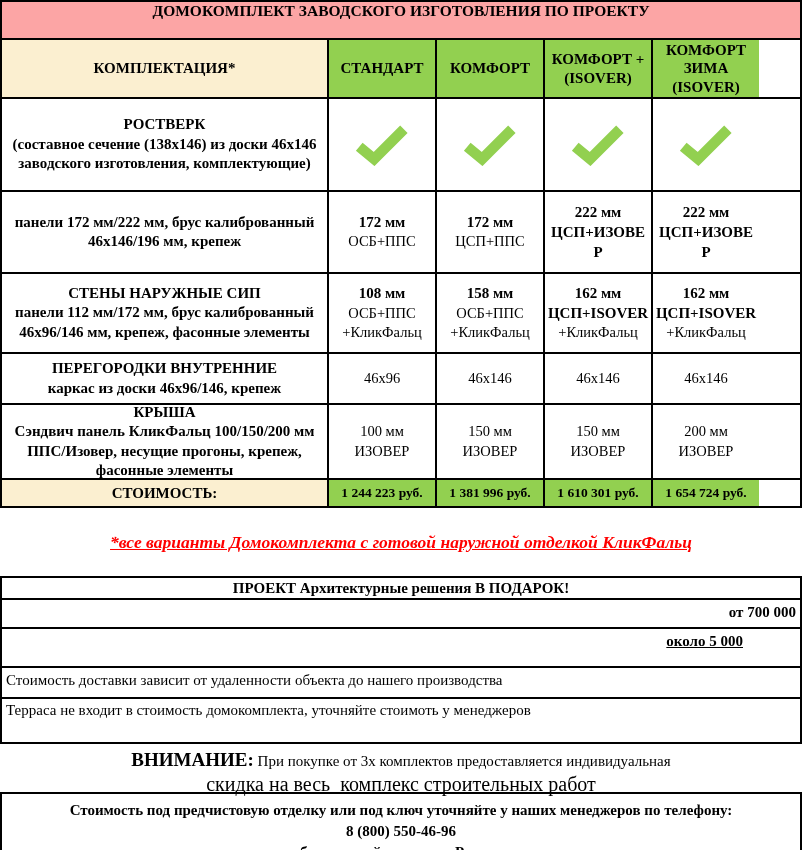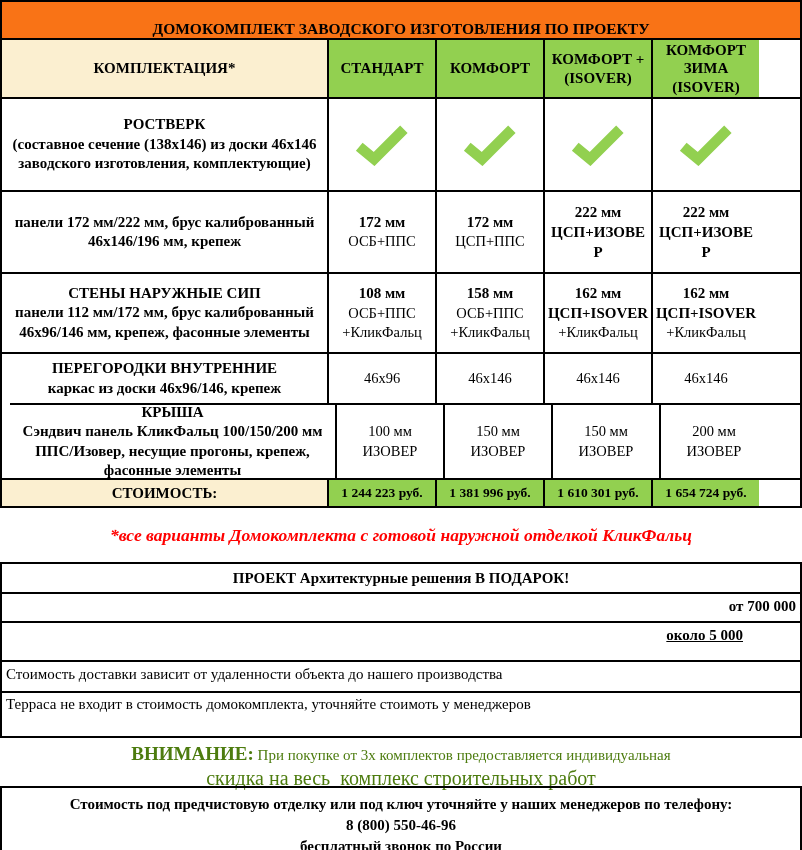--- a/index.html
+++ b/index.html
@@ -9,64 +9,64 @@
     background: #fff; color: #000;
     width: 802px; height: 850px; overflow: hidden;
   }
   .sheet { position: relative; width: 802px; height: 850px; background: #fff; }
 
   
   .tbl { width: 802px; height: 508px; border: 2px solid #000; }
   .trow { display: flex; border-top: 2px solid #000; }
   .trow:first-child { border-top: none; }
   .title-bar {
-    height: 36px; background: #f97316;
-    display: flex; align-items: flex-end; justify-content: center;
+    height: 36px; background: #fca5a5;
+    display: flex; align-items: flex-start; justify-content: center;
     font-weight: bold; font-size: 15.5px;
   }
   .cell { border-left: 2px solid #000; display: flex; flex-direction: column; align-items: center; justify-content: center; text-align: center; overflow: hidden; }
   .cell:first-child { border-left: none; }
   .lbl { width: 325px; padding: 2px 8px; }
   .vcol { width: 108px; padding: 2px 2px; }
   .head-row { height: 59px; }
   .corner { background: #FBEFD0; font-weight: bold; font-size: 15px; }
   .col-h { background: #92D050; font-weight: bold; font-size: 15px; line-height: 1.22; }
   .r0 { height: 93px; } .r1 { height: 82px; } .r2 { height: 80px; }
-  .r3 { height: 51px; } .r4 { height: 75px; margin-left: 8px; } .price-row { height: 28px; }
+  .r3 { height: 51px; } .r4 { height: 75px; } .price-row { height: 28px; }
   .rname { font-weight: bold; font-size: 15px; line-height: 1.3; }
   .rdesc { font-weight: bold; font-size: 15px; line-height: 1.3; }
   .sz { font-weight: bold; font-size: 15px; line-height: 1.35; }
   .ln { font-weight: normal; font-size: 14.5px; line-height: 1.35; }
   .mat { font-weight: normal; font-size: 14.5px; line-height: 1.35; overflow-wrap: anywhere; }
   .mat.strong { font-weight: bold; font-size: 15px; }
   .cream { background: #FBEFD0; font-weight: bold; font-size: 15px; }
   .pgreen { background: #92D050; font-weight: bold; font-size: 13.5px; white-space: nowrap; }
   .check-cell svg { display: block; }
 
   
   .red-note {
-    height: 54px; display: flex; align-items: center; justify-content: center;
-    color: #FF0000; font-weight: bold; font-style: italic; font-size: 17.5px;
+    height: 68px; display: flex; align-items: center; justify-content: center;
+    color: #FF0000; font-weight: bold; font-style: italic; font-size: 17.5px; text-decoration: underline;
   }
   .box { width: 802px; border: 2px solid #000; position: relative; overflow: hidden; }
   .box + .box { margin-top: -2px; }
-  .gift { height: 32px; display: flex; align-items: center; justify-content: center;
+  .gift { height: 24px; display: flex; align-items: center; justify-content: center;
           font-weight: bold; font-size: 15px; }
   .fee { font-size: 15px; }
   .fee1 { height: 31px; }
   .fee1 .fee-label { position: absolute; left: 4px; top: 4px; }
   .fee1 .fee-price { position: absolute; right: -8px; top: 4px; font-weight: bold; white-space: nowrap; }
   .fee2 { height: 41px; }
   .fee2 .fee-label { position: absolute; left: 4px; top: 4px; white-space: pre-wrap; }
   .fee2 .fee-qty { text-decoration: underline; }
   .fee2 .fee-price { position: absolute; right: 57px; top: 4px; font-weight: bold; text-decoration: underline; }
   .fee2 .fee-unit { position: absolute; left: 4px; top: 35px; font-weight: bold; text-decoration: underline; }
   .note3 { height: 33px; padding: 4px; font-size: 15px; }
   .note4 { height: 47px; padding: 3px 4px; font-size: 15px; }
-  .attention { height: 48px; text-align: center; color: #4d7c0f; padding-top: 5px; }
+  .attention { height: 48px; text-align: center; color: #000000; padding-top: 5px; }
   .att1 { font-size: 15px; }
   .att-label { font-weight: bold; font-size: 19px; }
   .att2 { font-size: 20px; margin-top: 2px; white-space: pre-wrap; }
   .phones { height: 68px; text-align: center; font-weight: bold; font-size: 15px; padding-top: 6px; line-height: 21px; }
   .black-bar { width: 802px; height: 6px; background: #000; }
 </style>
 </head>
 <body>
 
 <div class="sheet">

